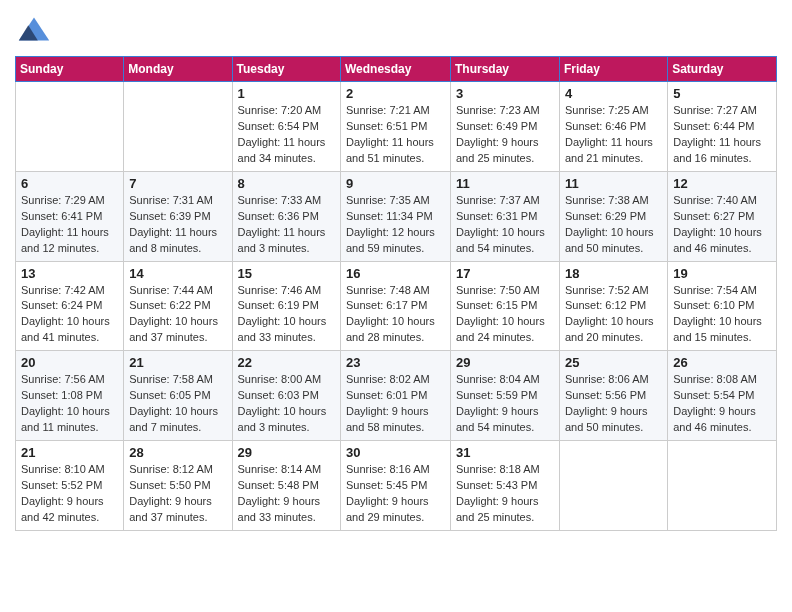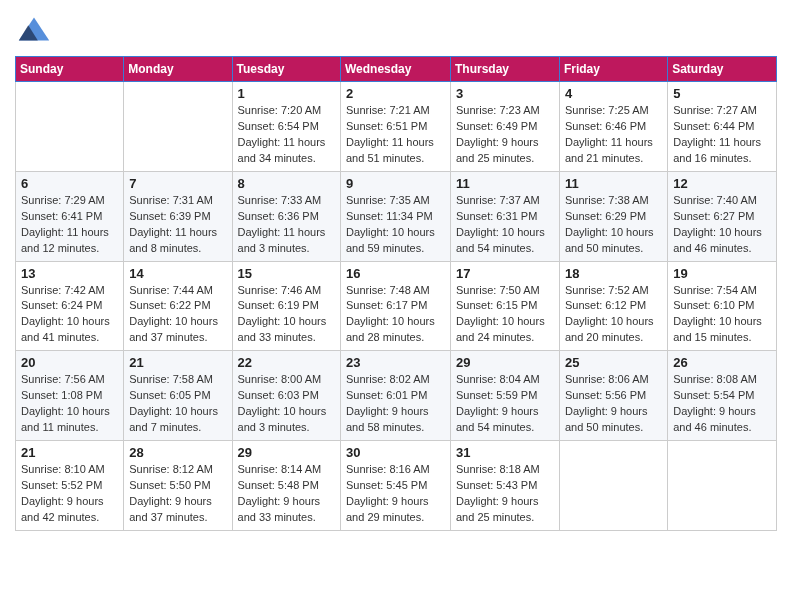--- a/index.html
+++ b/index.html
@@ -203,21 +203,21 @@
           <span>Sunrise: 7:33 AM</span><br>
           <span>Sunset: 6:36 PM</span><br>
           <span>Daylight: 11 hours and 3 minutes.</span>
         </div>
       </td>
           <td>
         <span class="day-num">9</span>
         <div class="day-detail">
           <span>Sunrise: 7:35 AM</span><br>
           <span>Sunset: 11:34 PM</span><br>
-          <span>Daylight: 10 hours and 59 minutes.</span>
+          <span>Daylight: 12 hours and 59 minutes.</span>
         </div>
       </td>
           <td>
         <span class="day-num">11</span>
         <div class="day-detail">
           <span>Sunrise: 7:37 AM</span><br>
           <span>Sunset: 6:31 PM</span><br>
           <span>Daylight: 10 hours and 54 minutes.</span>
         </div>
       </td>

